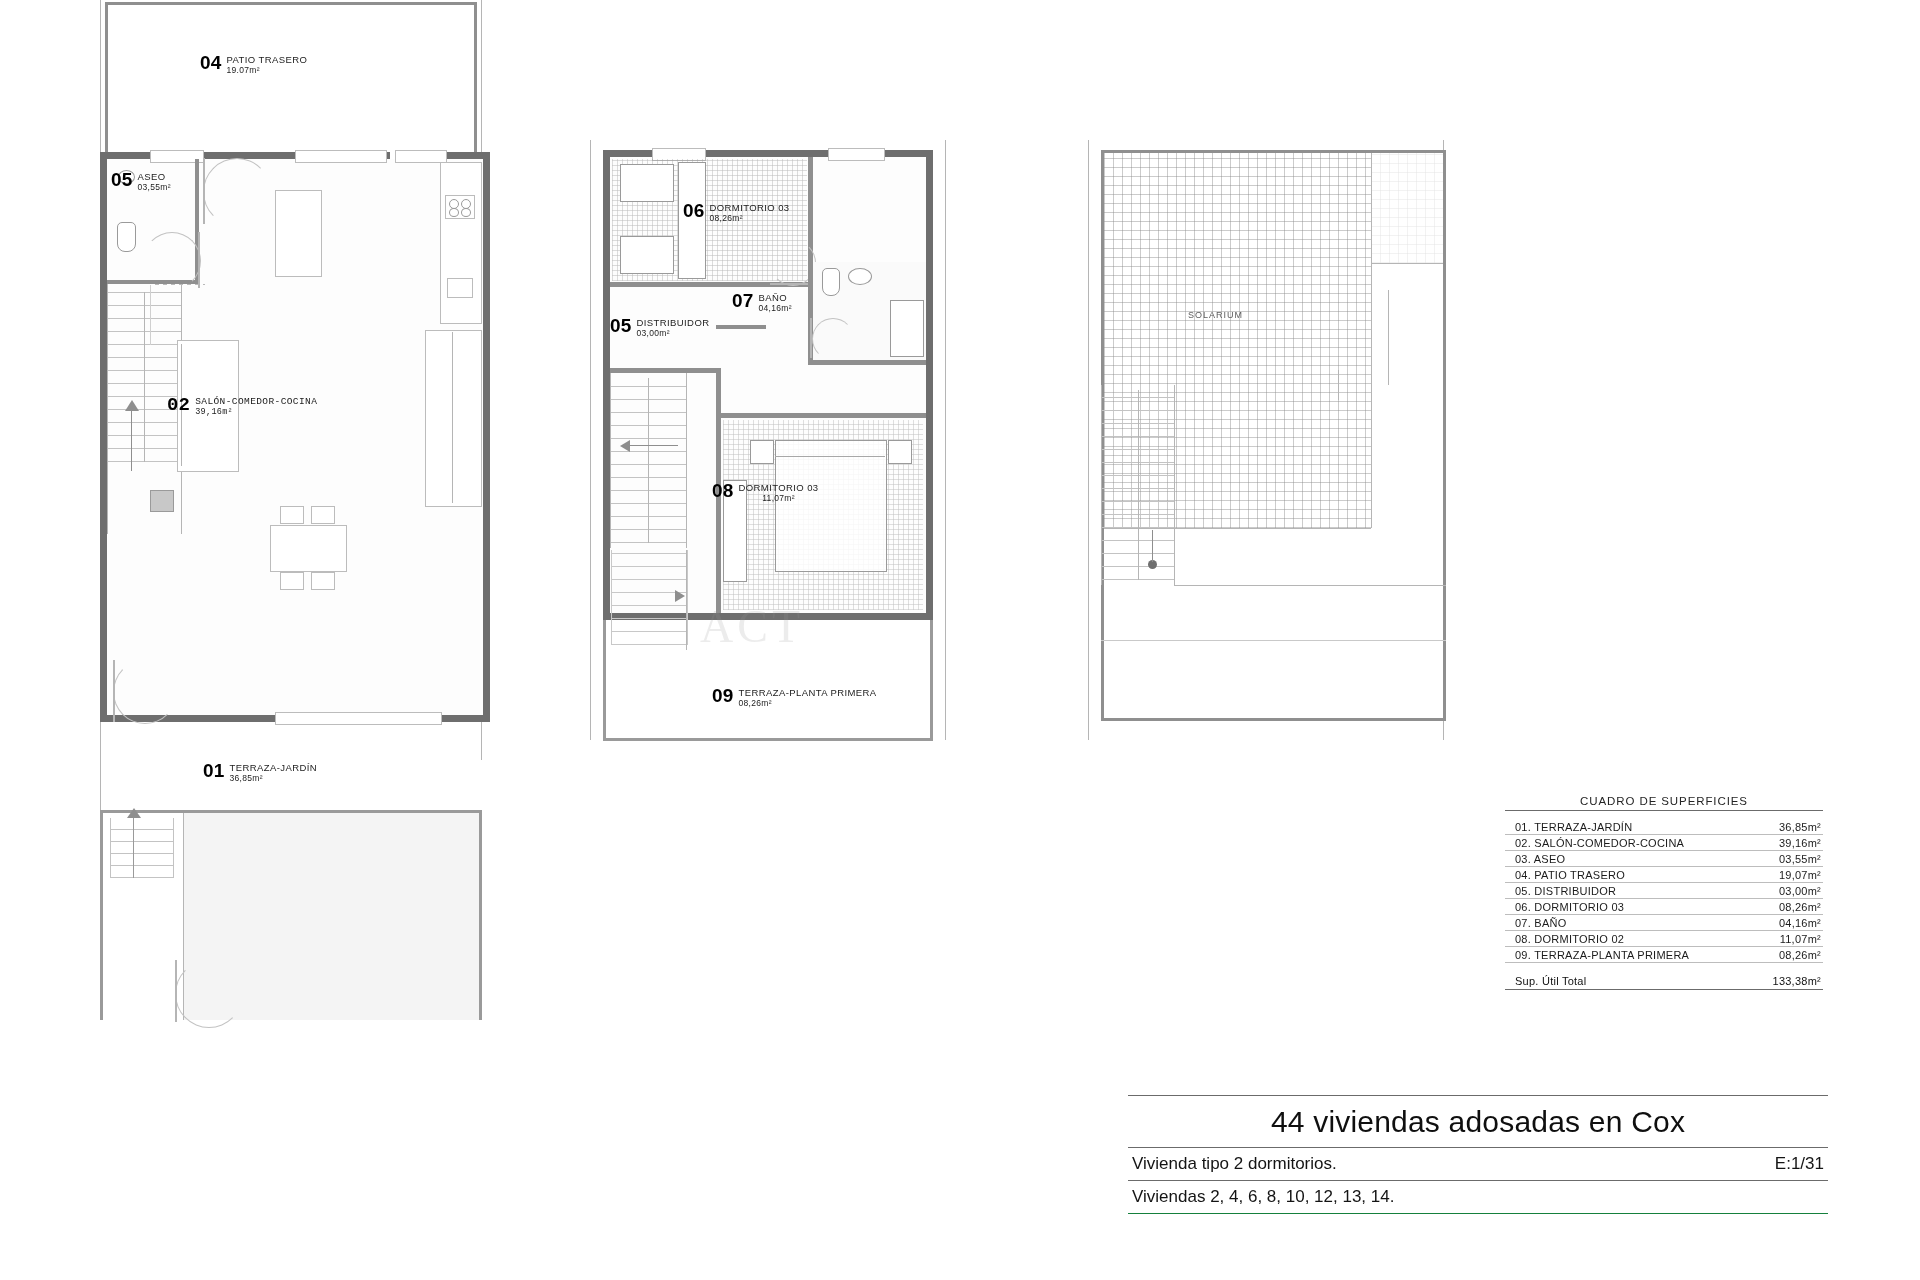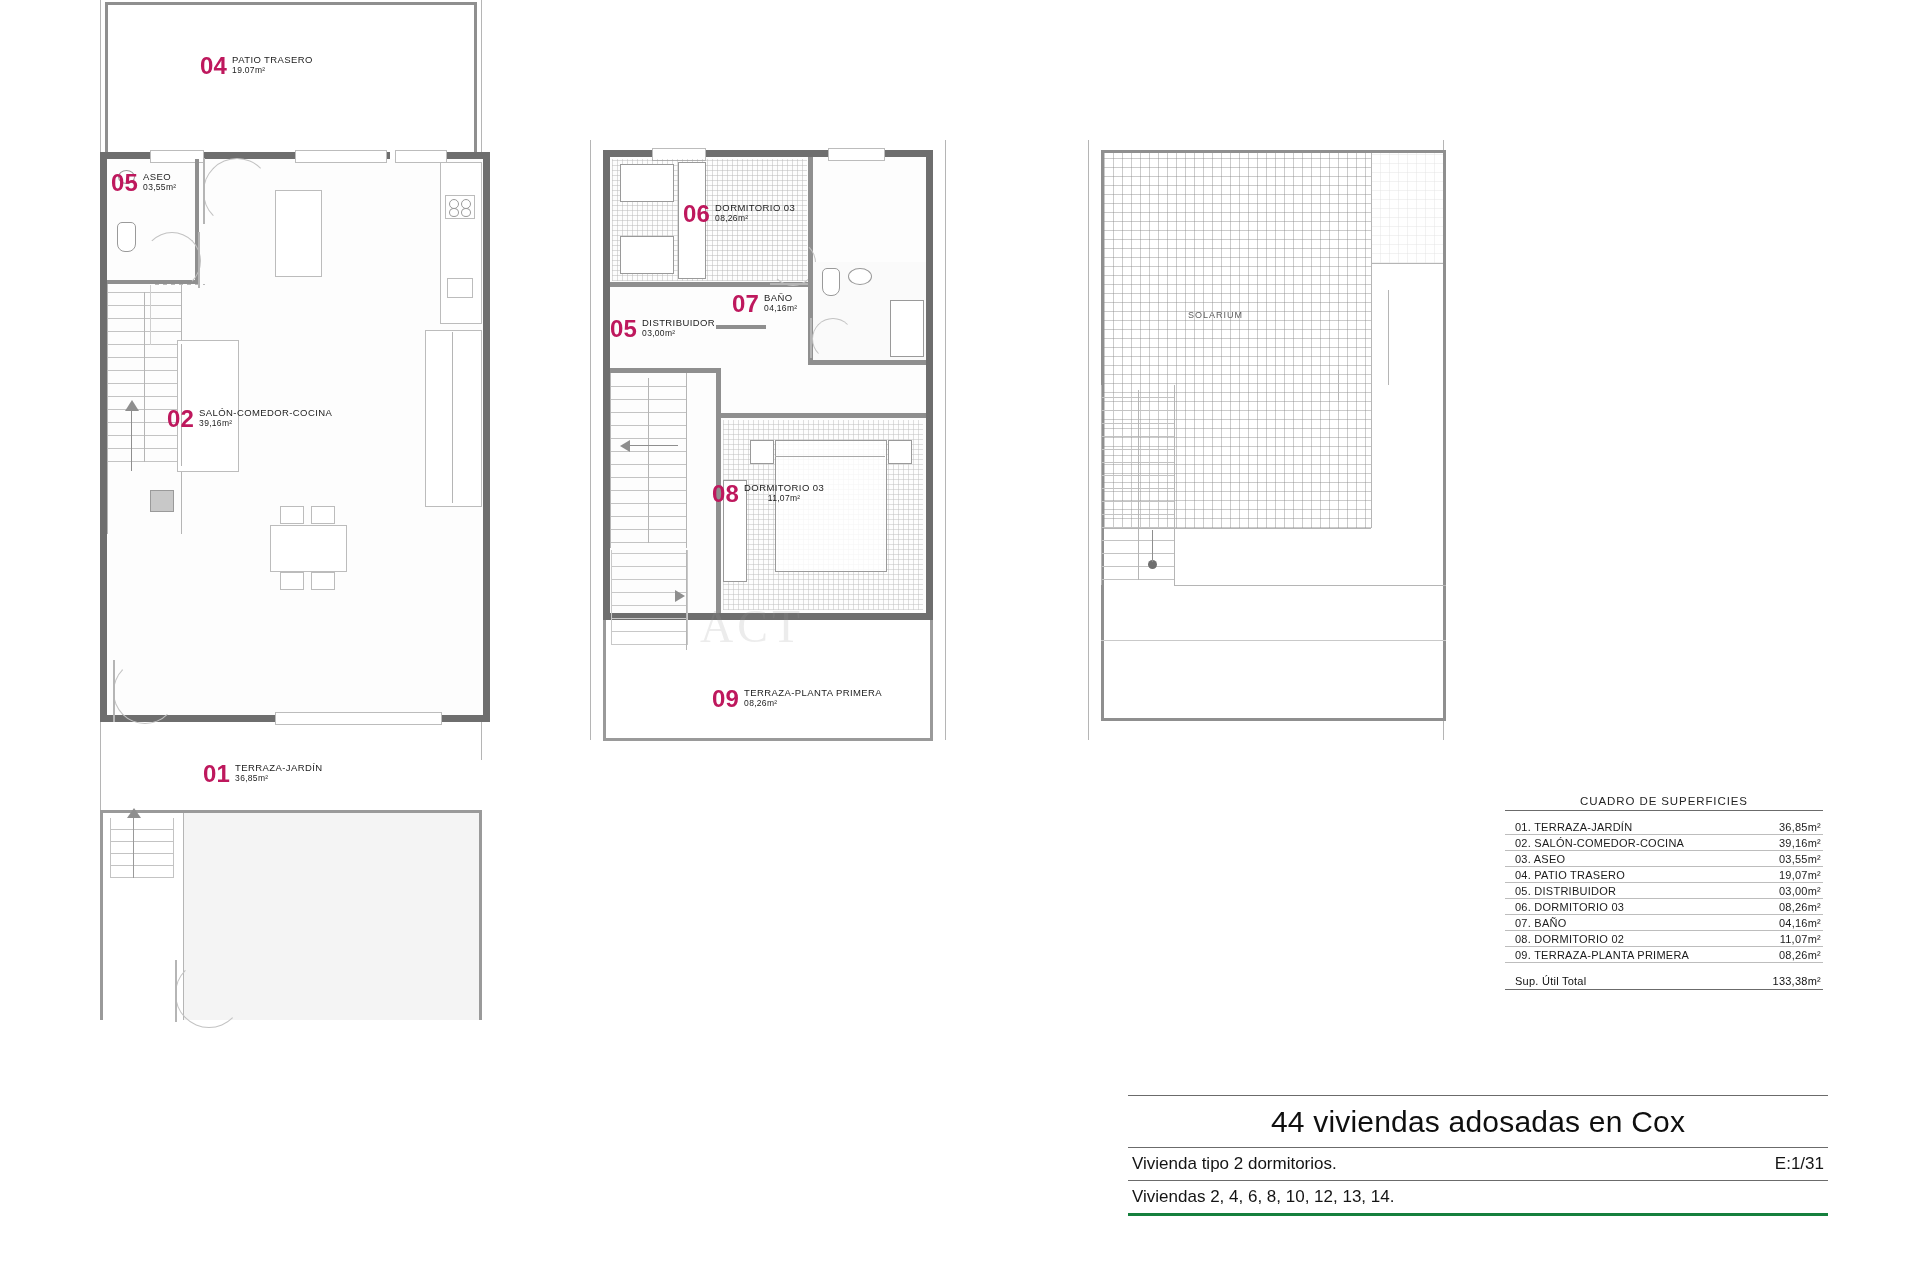--- a/index.html
+++ b/index.html
@@ -67,24 +67,24 @@
     background: transparent;
   }
 
   
   .lbl {
     position: absolute;
     white-space: nowrap;
     font-family: "Liberation Sans", sans-serif;
   }
   .lbl .num {
-    font-size: 24px;
+    font-size: 19px;
     font-weight: 700;
     letter-spacing: .2px;
-    color: #be185d;
+    color: #000000;
   }
   .lbl .nm {
     font-size: 9.5px;
     letter-spacing: .4px;
     color: #1c1c1c;
   }
   .lbl .ar {
     font-size: 8.5px;
     letter-spacing: .3px;
     color: #1c1c1c;
@@ -155,21 +155,21 @@
   }
   .tb-row {
     display: flex;
     justify-content: space-between;
     align-items: baseline;
     font-size: 17px;
     color: #141414;
     padding: 6px 4px 6px 4px;
     border-bottom: 1px solid #6b6b6b;
   }
-  .tb-row.last { border-bottom: 3px solid #15803d; }
+  .tb-row.last { border-bottom: 1px solid #15803d; }
 
   .watermark {
     position: absolute;
     left: 700px;
     top: 600px;
     font-size: 46px;
     color: rgba(150,150,150,.18);
     letter-spacing: 4px;
     font-family: "Liberation Serif", serif;
   }
@@ -253,21 +253,21 @@
 
     <div class="obj-l" style="left:180px; top:190px; width:45px; height:85px;"></div>
     <div class="obj-l" style="left:82px; top:340px; width:60px; height:130px;"></div>
     <div class="thin" style="left:86px; top:344px; width:1px; height:122px;"></div>
     <div class="obj-l" style="left:175px; top:525px; width:75px; height:45px;"></div>
     <div class="obj-l" style="left:185px; top:506px; width:22px; height:16px;"></div>
     <div class="obj-l" style="left:216px; top:506px; width:22px; height:16px;"></div>
     <div class="obj-l" style="left:185px; top:572px; width:22px; height:16px;"></div>
     <div class="obj-l" style="left:216px; top:572px; width:22px; height:16px;"></div>
 
-    <div class="lbl lbl-row" style="left:72px; top:405px;">
+    <div class="lbl lbl-row" style="left:72px; top:394px;font-family:Liberation Mono, monospace;">
       <span class="num">02</span>
       <span class="lbl-col">
         <span class="nm">SALÓN-COMEDOR-COCINA</span>
         <span class="ar">39,16m²</span>
       </span>
     </div>
 
     <div class="obj-l" style="left:180px; top:712px; width:165px; height:11px;"></div>
     <div class="door-arc" style="left:18px; top:660px; width:62px; height:62px; border-color:#c2c2c2; border-top-color:transparent; border-right-color:transparent;"></div>
     <div class="thin" style="left:18px; top:660px; width:2px; height:62px;"></div>

